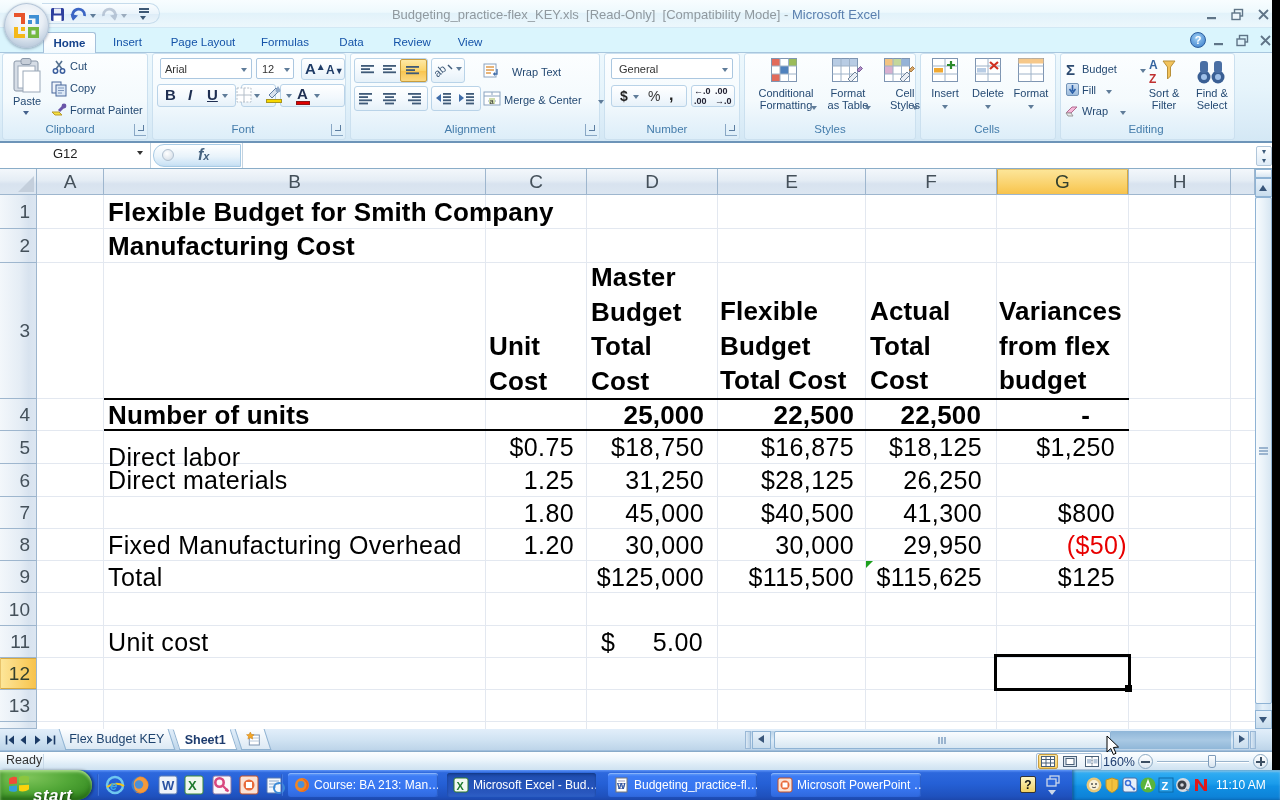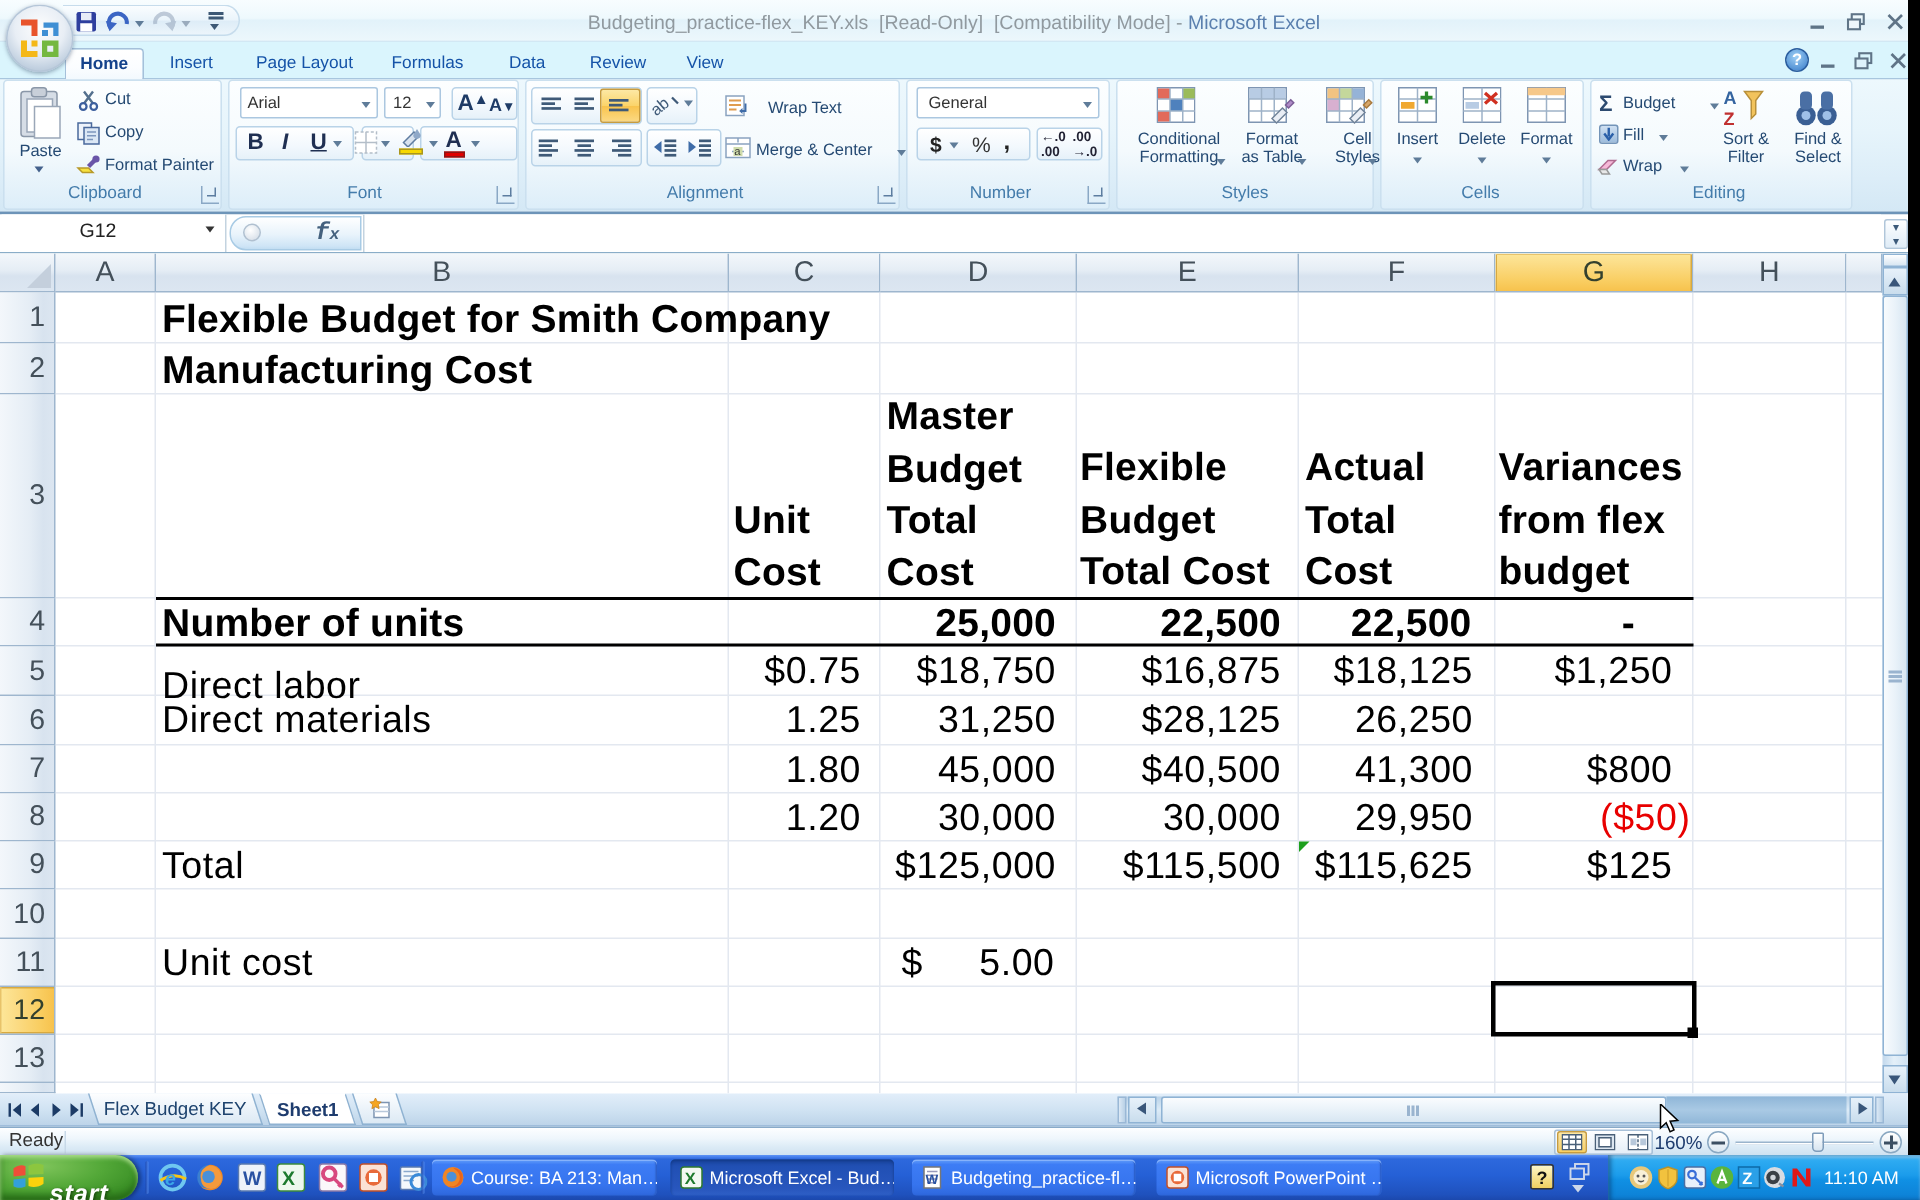--- a/index.html
+++ b/index.html
@@ -394,21 +394,21 @@
 </div>
 <div id="ribbon-border"></div>
 
 <div id="formulabar">
   <div id="namebox">
       <span style="position:absolute;left:52px;top:3px;font-size:13px;color:#222;">G12</span>
     <div class="darr" style="right:7px;top:8px;border-top-color:#333;"></div>
     </div>
   <div id="fxarea">
       <div style="position:absolute;left:8px;top:4px;width:12px;height:12px;border-radius:50%;background:radial-gradient(circle at 40% 35%,#fff,#cfd9e4);border:1px solid #b0c0d0;"></div>
-  <span style="position:absolute;left:56px;top:1px;font-family:Liberation Mono, monospace;font-size:16px;color:#44617e;font-style:italic;font-weight:bold;">f<span style="font-size:11px;">x</span></span>
+  <span style="position:absolute;left:44px;top:1px;font-family:Liberation Sans, sans-serif;font-size:16px;color:#44617e;font-style:italic;font-weight:bold;">f<span style="font-size:11px;">x</span></span>
     </div>
   <div id="finput"></div>
   <div style="position:absolute;left:1256px;top:3px;width:16px;height:20px;background:linear-gradient(180deg,#fdfeff,#dfecf7);border:1px solid #b0c6da;border-radius:2px;text-align:center;font-size:8px;color:#3c5a7a;line-height:9px;">▾<br>▾</div>
 </div>
 
 <div id="grid">
     <div class="colhead" style="left:37px;width:67px;">A</div>
 <div class="colhead" style="left:104px;width:382px;">B</div>
 <div class="colhead" style="left:486px;width:101px;">C</div>
 <div class="colhead" style="left:587px;width:131px;">D</div>
@@ -476,20 +476,21 @@
 <div class="cell" style="left:108px;top:295px;height:33px;line-height:33px;">Direct materials</div>
 <div class="cell num" style="left:486px;top:295px;width:88px;height:33px;line-height:33px;">1.25</div>
 <div class="cell num" style="left:587px;top:295px;width:117px;height:33px;line-height:33px;">31,250</div>
 <div class="cell num" style="left:718px;top:295px;width:136px;height:33px;line-height:33px;">$28,125</div>
 <div class="cell num" style="left:866px;top:295px;width:116px;height:33px;line-height:33px;">26,250</div>
 <div class="cell num" style="left:486px;top:328px;width:88px;height:32px;line-height:32px;">1.80</div>
 <div class="cell num" style="left:587px;top:328px;width:117px;height:32px;line-height:32px;">45,000</div>
 <div class="cell num" style="left:718px;top:328px;width:136px;height:32px;line-height:32px;">$40,500</div>
 <div class="cell num" style="left:866px;top:328px;width:116px;height:32px;line-height:32px;">41,300</div>
 <div class="cell num" style="left:997px;top:328px;width:118px;height:32px;line-height:32px;">$800</div>
+<div class="cell" style="left:108px;top:360px;height:32px;line-height:32px;">Fixed Manufacturing Overhead</div>
 <div class="cell num" style="left:486px;top:360px;width:88px;height:32px;line-height:32px;">1.20</div>
 <div class="cell num" style="left:587px;top:360px;width:117px;height:32px;line-height:32px;">30,000</div>
 <div class="cell num" style="left:718px;top:360px;width:136px;height:32px;line-height:32px;">30,000</div>
 <div class="cell num" style="left:866px;top:360px;width:116px;height:32px;line-height:32px;">29,950</div>
 <div class="cell num red" style="left:997px;top:360px;width:130px;height:32px;line-height:32px;">($50)</div>
 <div class="cell" style="left:108px;top:392px;height:32px;line-height:32px;">Total</div>
 <div class="cell num" style="left:587px;top:392px;width:117px;height:32px;line-height:32px;">$125,000</div>
 <div class="cell num" style="left:718px;top:392px;width:136px;height:32px;line-height:32px;">$115,500</div>
 <div class="cell num" style="left:866px;top:392px;width:116px;height:32px;line-height:32px;">$115,625</div>
 <div class="cell num" style="left:997px;top:392px;width:118px;height:32px;line-height:32px;">$125</div>

